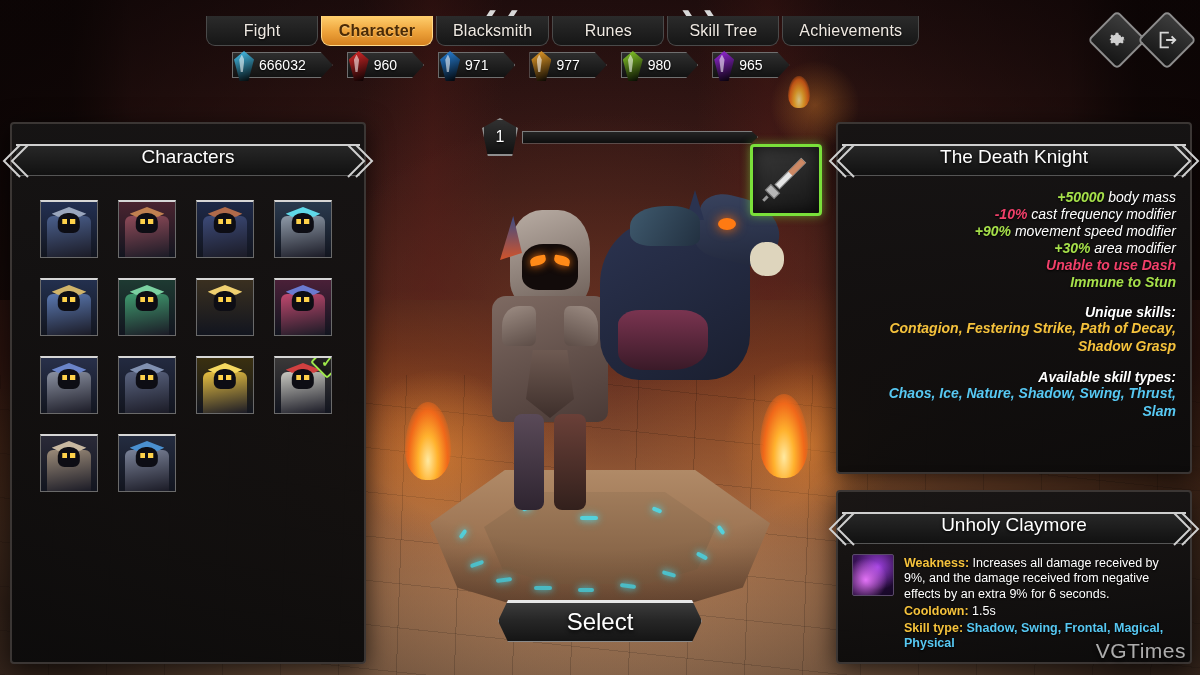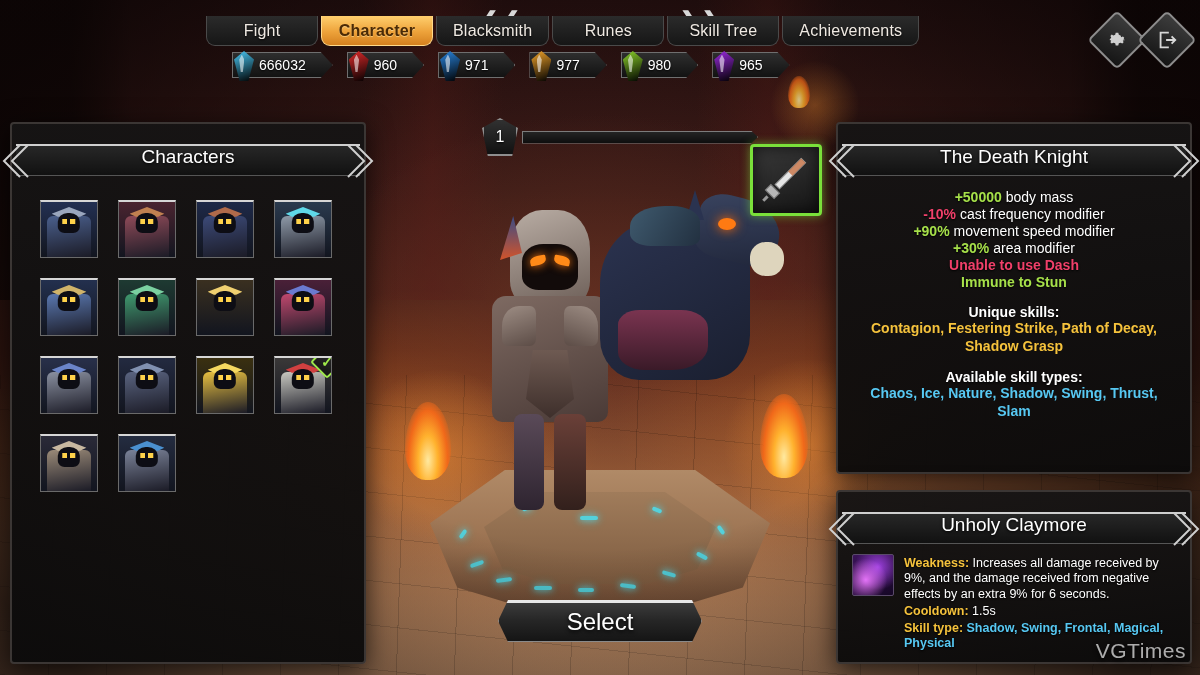--- a/index.html
+++ b/index.html
@@ -189,21 +189,21 @@
     position: absolute; right: -8px; top: -8px; width: 24px; height: 24px;
     transform: rotate(45deg);
     background: linear-gradient(160deg, #2e2e2e, #141414);
     border: 2px solid #9ee84a; border-radius: 3px;
     display: flex; align-items: center; justify-content: center;
   }
   .check-badge > span { transform: rotate(-45deg); color: #9ee84a; font-size: 15px; font-weight: bold; }
 
   
   #info-panel { left: 836px; top: 122px; width: 356px; height: 352px; }
-  .info-body { padding: 12px 14px 0; text-align: center; }
+  .info-body { padding: 12px 14px 0; text-align: right; font-style: italic; }
   .stat-line { font-size: 14px; color: #ffffff; margin: 1px 0; text-shadow: 0 1px 2px #000; }
   .v-pos { color: #a6e04a; font-weight: bold; }
   .v-neg { color: #f1406a; font-weight: bold; }
   .t-red { color: #f1406a; font-weight: bold; }
   .t-green { color: #a6e04a; font-weight: bold; }
   .sec-title { font-size: 14px; color: #fff; margin-top: 14px; font-weight: bold; text-shadow: 0 1px 2px #000; }
   .sec-gold { font-size: 14px; color: #f5c23c; line-height: 1.25; font-weight: bold; }
   .sec-cyan { font-size: 14px; color: #57c8f2; line-height: 1.25; font-weight: bold; }
 
   

